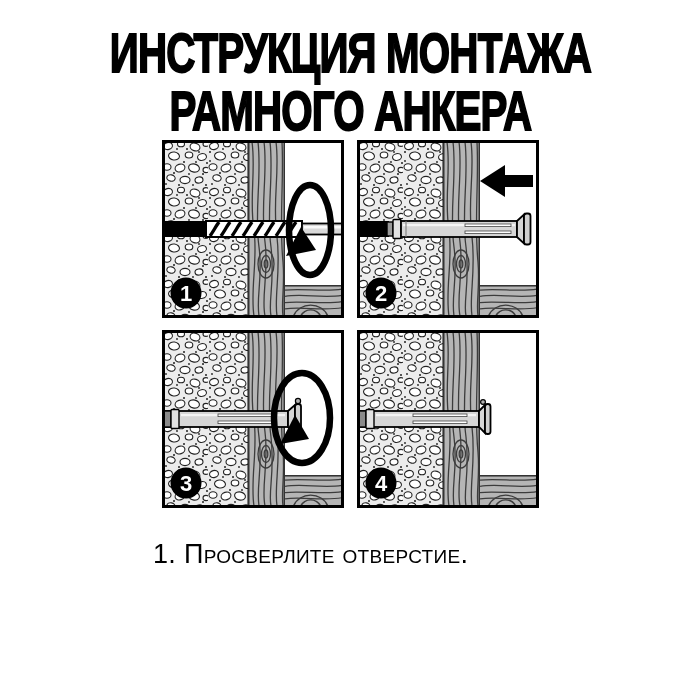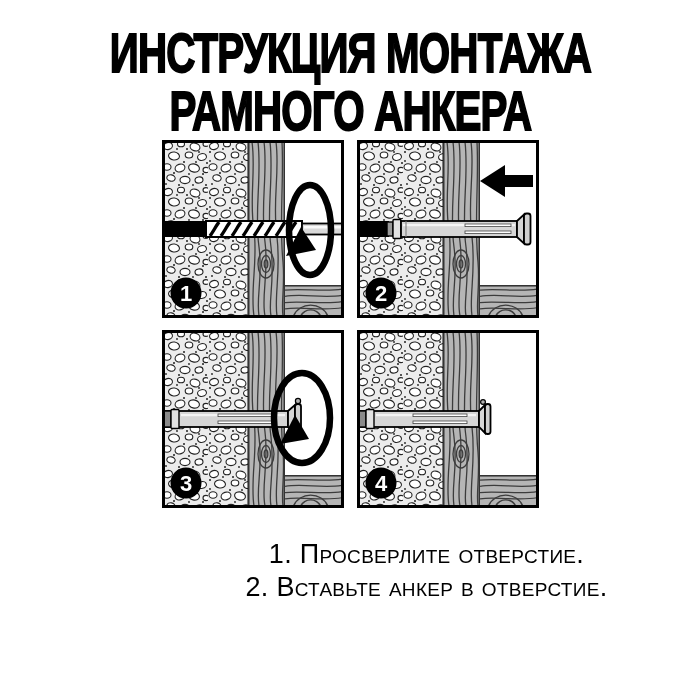--- a/index.html
+++ b/index.html
@@ -24,21 +24,20 @@
     width:377px;margin:16px auto 0;
     display:grid;grid-template-columns:182px 182px;
     column-gap:13px;row-gap:12px;
   }
   svg.panel{width:182px;height:178px;display:block;}
   .steps{
     margin:30px 0 0 153px;
     font-size:27px;line-height:33px;
     font-variant:small-caps;
     letter-spacing:0.3px;
-    text-align:center;
   }
   .defs-holder{position:absolute;width:0;height:0;overflow:hidden;}
 </style>
 </head>
 <body>
 
 <svg class="defs-holder" aria-hidden="true">
   <defs>
     <pattern id="concrete" width="46" height="46" patternUnits="userSpaceOnUse">
       <rect width="46" height="46" fill="#ececec"></rect>
@@ -225,14 +224,13 @@
     <g>
       <circle cx="24" cy="153" r="15.5" fill="#000"></circle>
       <text x="24" y="161" text-anchor="middle" font-size="22" font-weight="bold" fill="#fff">4</text>
     </g>
   </svg>
 
 </div>
 
 <div class="steps">
   <div class="step">1. Просверлите отверстие.</div>
-  <div class="step">2. Вставьте анкер в отверстие.</div>
 </div>
 
 </body></html>

